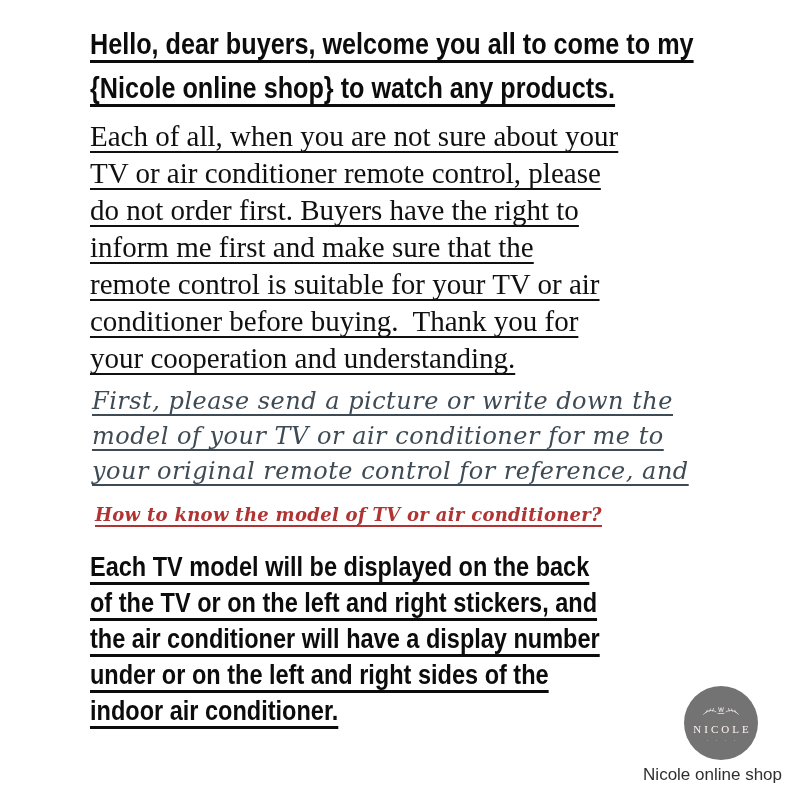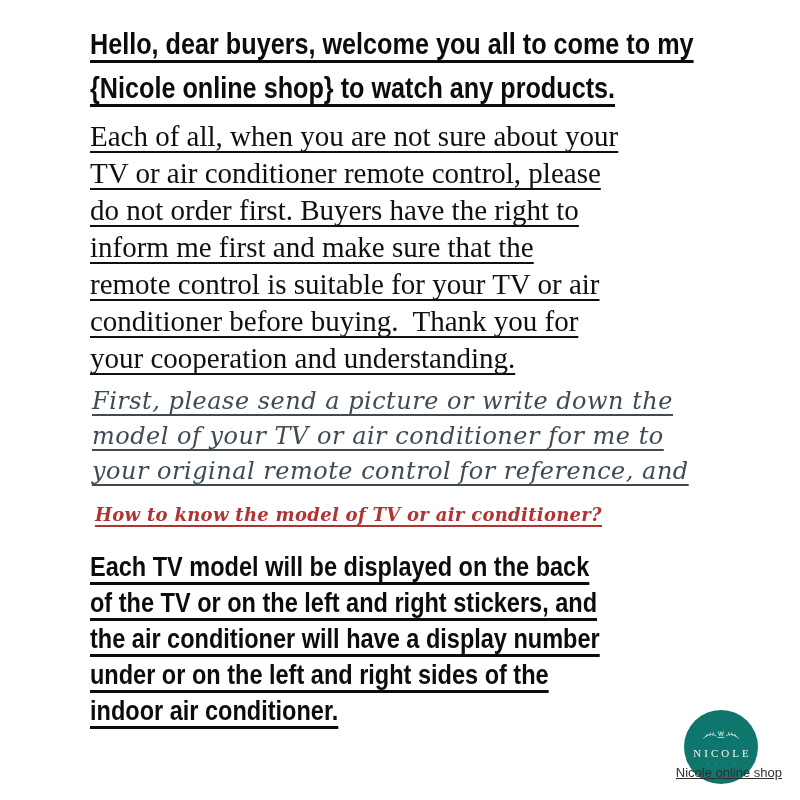--- a/index.html
+++ b/index.html
@@ -96,25 +96,25 @@
     text-decoration: underline;
     text-decoration-thickness: 3px;
     text-underline-offset: 6px;
     text-decoration-skip-ink: none;
   }
 
   
   .logo-badge {
     position: absolute;
     left: 684px;
-    top: 710px;
+    top: 686px;
     width: 74px;
     height: 74px;
     border-radius: 50%;
-    background: #0f766e;
+    background: #737373;
     display: flex;
     flex-direction: column;
     align-items: center;
     justify-content: center;
   }
   .logo-ornament { opacity: 0.85; margin-bottom: 1px; }
   .logo-name {
     font-family: "Liberation Serif", serif;
     font-size: 11px;
     letter-spacing: 3px;
@@ -128,23 +128,22 @@
     color: #fbe6e3;
     margin-top: 2px;
     margin-left: 3px;
   }
 
   .shop-label {
     position: absolute;
     top: 765px;
     right: 18px;
     font-family: "Liberation Sans", sans-serif;
-    font-size: 13px;
+    font-size: 17px;
     color: #2f2f2f;
-    text-decoration: underline;
   }
 </style>
 </head>
 <body>
 
 <div id="canvas">
 
   <div class="headline">
     <div class="line"><span>Hello, dear buyers, welcome you all to come to my</span></div>
     <div class="line"><span>{Nicole online shop} to watch any products.</span></div>

